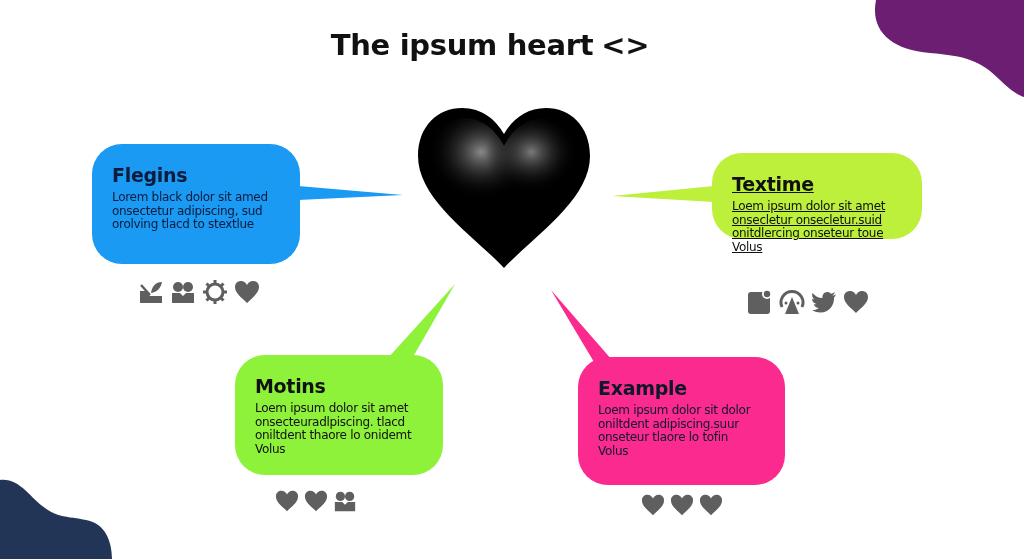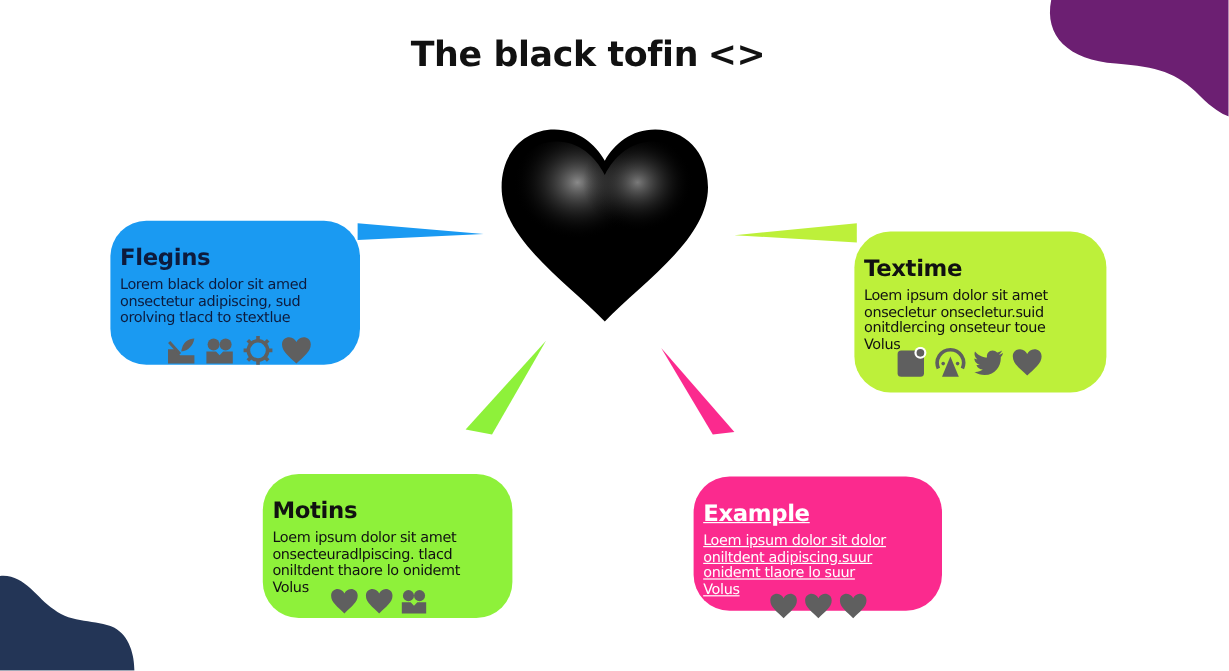--- a/index.html
+++ b/index.html
@@ -11,47 +11,46 @@
     .title {
       position: absolute; left: 0; width: 980px; top: 28px; text-align: center;
       font-family: "DejaVu Sans", sans-serif; font-weight: bold; font-size: 29px; color: #111;
       letter-spacing: -0.3px;
     }
     .title .code { margin-left: 8px; }
     .connectors { position: absolute; left: 0; top: 0; }
     .heart { position: absolute; left: 414px; top: 104px; width: 180px; height: 166px; }
     .bubble {
       position: absolute; border-radius: 30px; box-sizing: border-box;
-      padding: 20px 8px;
-      margin-top: 40px;
+      padding: 20px 20px;
     }
     .bubble .btitle {
       font-family: "DejaVu Sans", sans-serif; font-weight: bold; font-size: 19px; margin-bottom: 5px;
       letter-spacing: -0.3px;
     }
     .bubble .bline { font-family: "DejaVu Sans", sans-serif; font-size: 12px; line-height: 13.5px; letter-spacing: -0.3px; }
     .b-flegins { left: 92px; top: 144px; width: 208px; height: 120px; background: #1a9af2; color: #0d1b3d; }
-    .b-textime { left: 712px; top: 153px; width: 210px; height: 134px; background: #bdf03a; color: #111; }
-    .b-motins { left: 219px; top: 355px; width: 208px; height: 120px; background: #8ef13a; color: #111; }
-    .b-example { left: 578px; top: 357px; width: 207px; height: 112px; background: #fb2a8e; color: #ffffff; text-decoration: underline; }
+    .b-textime { left: 712px; top: 153px; width: 210px; height: 86px; background: #bdf03a; color: #111; text-decoration: underline; }
+    .b-motins { left: 235px; top: 355px; width: 208px; height: 120px; background: #8ef13a; color: #111; }
+    .b-example { left: 578px; top: 357px; width: 207px; height: 128px; background: #fb2a8e; color: #0f172a; }
     .icon-row { position: absolute; display: flex; gap: 6px; align-items: center; }
     .icon-row .ic { width: 26px; height: 26px; display: block; }
   </style>
 </head>
 <body>
 
 <svg class="blob" style="left:870px;top:0" width="154" height="100" viewBox="0 0 154 100">
   <path d="M6 0 C 0 30, 20 50, 60 53 C 95 56, 110 60, 130 80 C 140 90, 148 95, 154 97 L154 0 Z" fill="#6c1f72"></path>
 </svg>
 <svg class="blob" style="left:0;top:478px" width="115" height="81" viewBox="0 0 115 81">
   <path d="M0 2 C 20 0, 30 20, 45 30 C 60 42, 80 38, 95 45 C 108 52, 112 68, 112 81 L0 81 Z" fill="#233556"></path>
 </svg>
 
 <div class="title">
-  <span>The black tofin</span><span class="code">&lt;&gt;</span>
+  <span>The ipsum heart</span><span class="code">&lt;&gt;</span>
 </div>
 
 <svg class="connectors" width="1024" height="559">
   <polygon points="298,186 403,195 298,200" fill="#1a9af2"></polygon>
   <polygon points="714,186 612,196 714,202" fill="#bdf03a"></polygon>
   <polygon points="388,358 455,284 410,362" fill="#8ef13a"></polygon>
   <polygon points="594,362 551,290 612,360" fill="#fb2a8e"></polygon>
 </svg>
 
 <svg class="heart" viewBox="0 0 180 166">
@@ -90,21 +89,21 @@
   <div class="bline">Loem ipsum dolor sit amet</div>
   <div class="bline">onsecteuradlpiscing. tlacd</div>
   <div class="bline">oniltdent thaore lo onidemt</div>
   <div class="bline">Volus</div>
 </div>
 
 <div class="bubble b-example">
   <div class="btitle">Example</div>
   <div class="bline">Loem ipsum dolor sit dolor</div>
   <div class="bline">oniltdent adipiscing.suur</div>
-  <div class="bline">onidemt tlaore lo suur</div>
+  <div class="bline">onseteur tlaore lo tofin</div>
   <div class="bline">Volus</div>
 </div>
 
 <div class="icon-row" style="left:138px;top:279px;">
   <svg class="ic" viewBox="0 0 26 26">
       <path d="M2 12 L8 12 L12 17 L24 17 L24 24 L2 24 Z" fill="#5f5f5f"></path>
       <path d="M3 6 L12 16" stroke="#5f5f5f" stroke-width="2.5"></path>
       <path d="M13 14 C 14 6, 19 3, 24 3 C 23 9, 19 13, 13 14 Z" fill="#5f5f5f"></path>
     </svg>
   <svg class="ic" viewBox="0 0 26 26">

